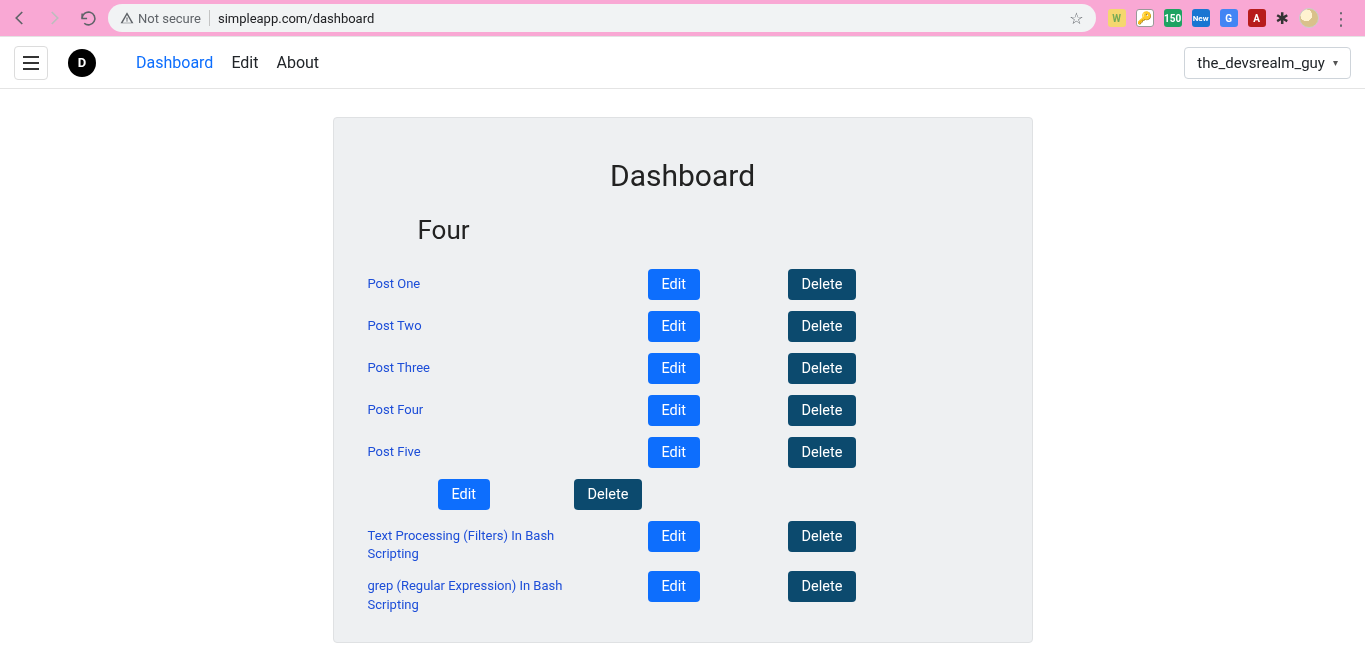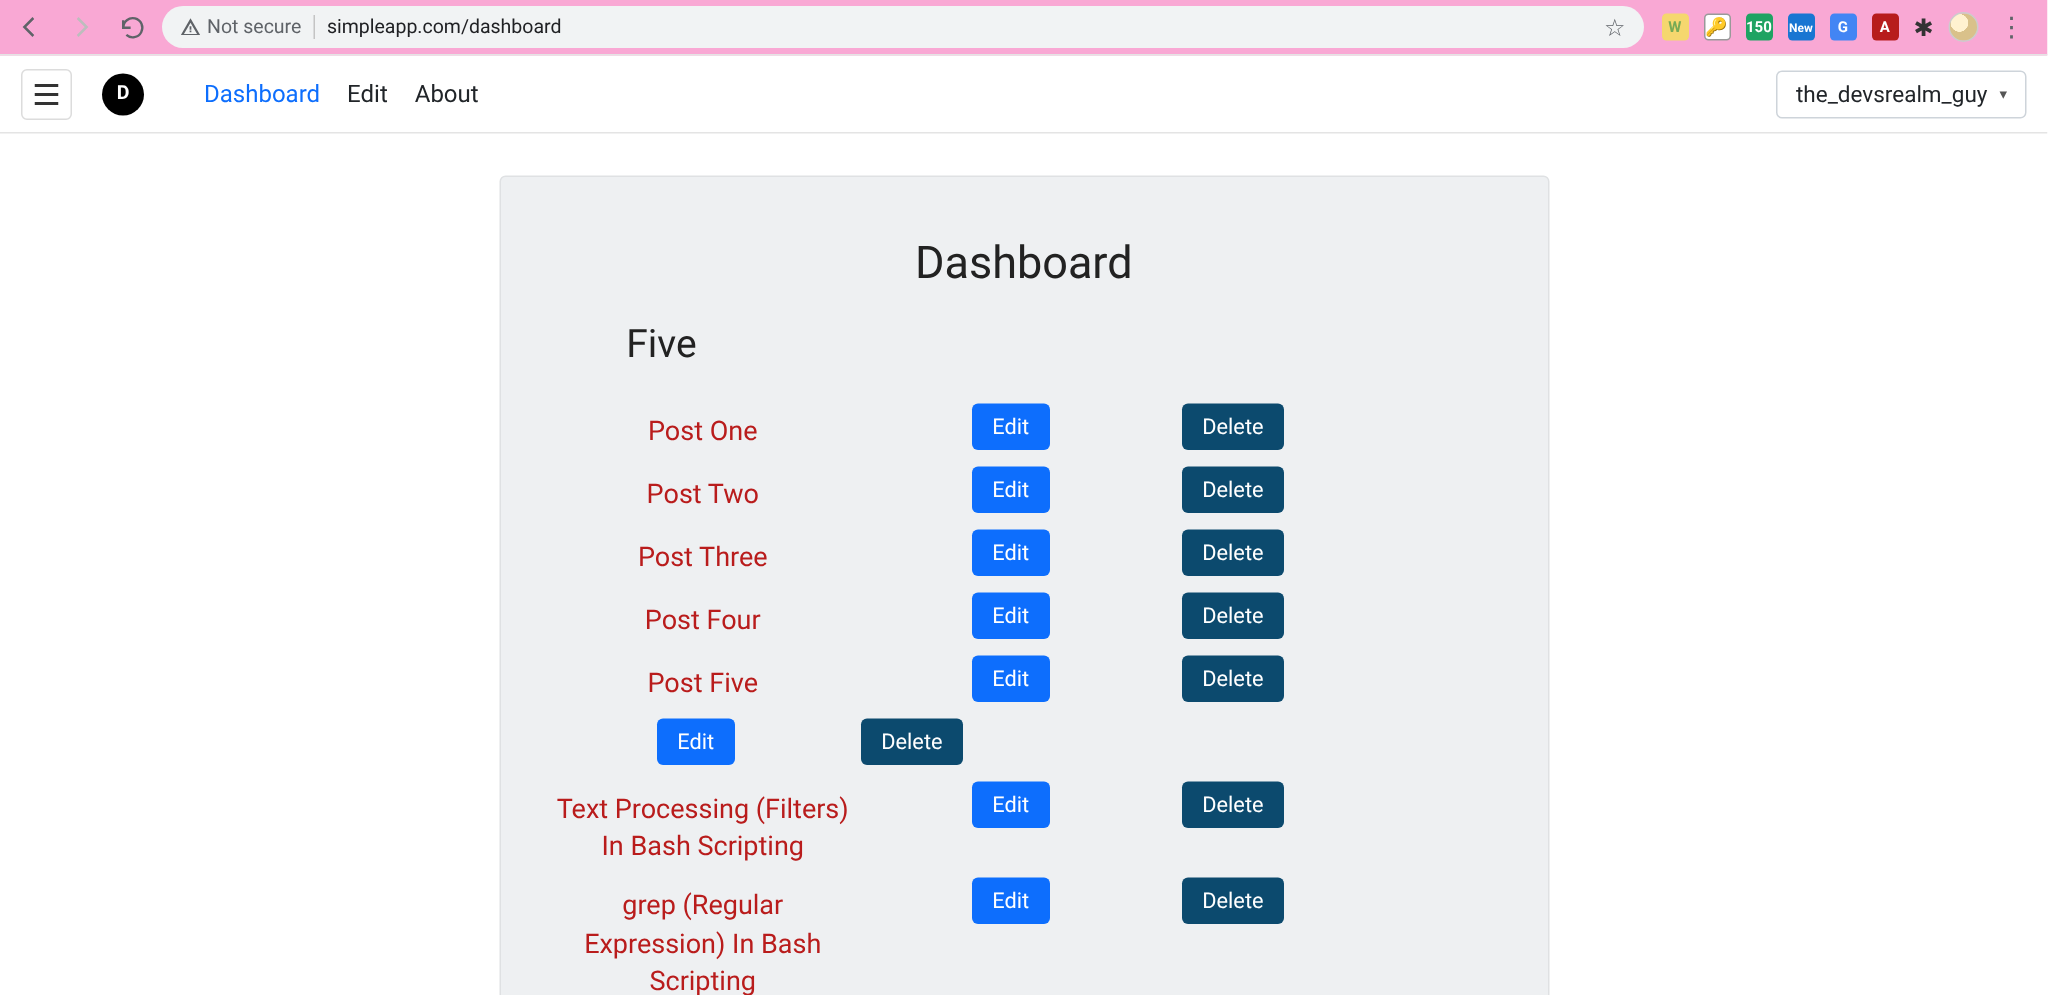--- a/index.html
+++ b/index.html
@@ -114,23 +114,22 @@
     margin:0 0 20px 54px;
   }
   .post-row {
     display:grid;
     grid-template-columns: 210px 1fr 1fr;
     align-items:flex-start;
     padding:4px 0;
     min-height:42px;
   }
   .post-title {
-    font-size:18px;
-    color:#b91c1c;
-    text-align:center;
+    font-size:13px;
+    color:#1d4ed8;
     padding:6px 4px 0;
     line-height:1.4;
   }
   .btn {
     display:inline-block;
     border:none;
     border-radius:4px;
     color:#fff;
     font-size:14.5px;
     padding:7px 14px;
@@ -204,21 +203,21 @@
   <div class="nav-spacer"></div>
   <div class="user-dd">
     <span>the_devsrealm_guy</span>
     <span class="chev">▾</span>
   </div>
 </div>
 
 <div class="page-wrap">
   <div class="card">
     <h1>Dashboard</h1>
-    <h2 class="posts-head">Five</h2>
+    <h2 class="posts-head">Four</h2>
     <div id="posts-container">
         <div class="post-row">
           <div class="post-title">Post One</div>
           <div class="cell edit">
             <button class="btn btn-edit">Edit</button>
           </div>
           <div class="cell del">
             <button class="btn btn-del">Delete</button>
           </div>
         </div>

